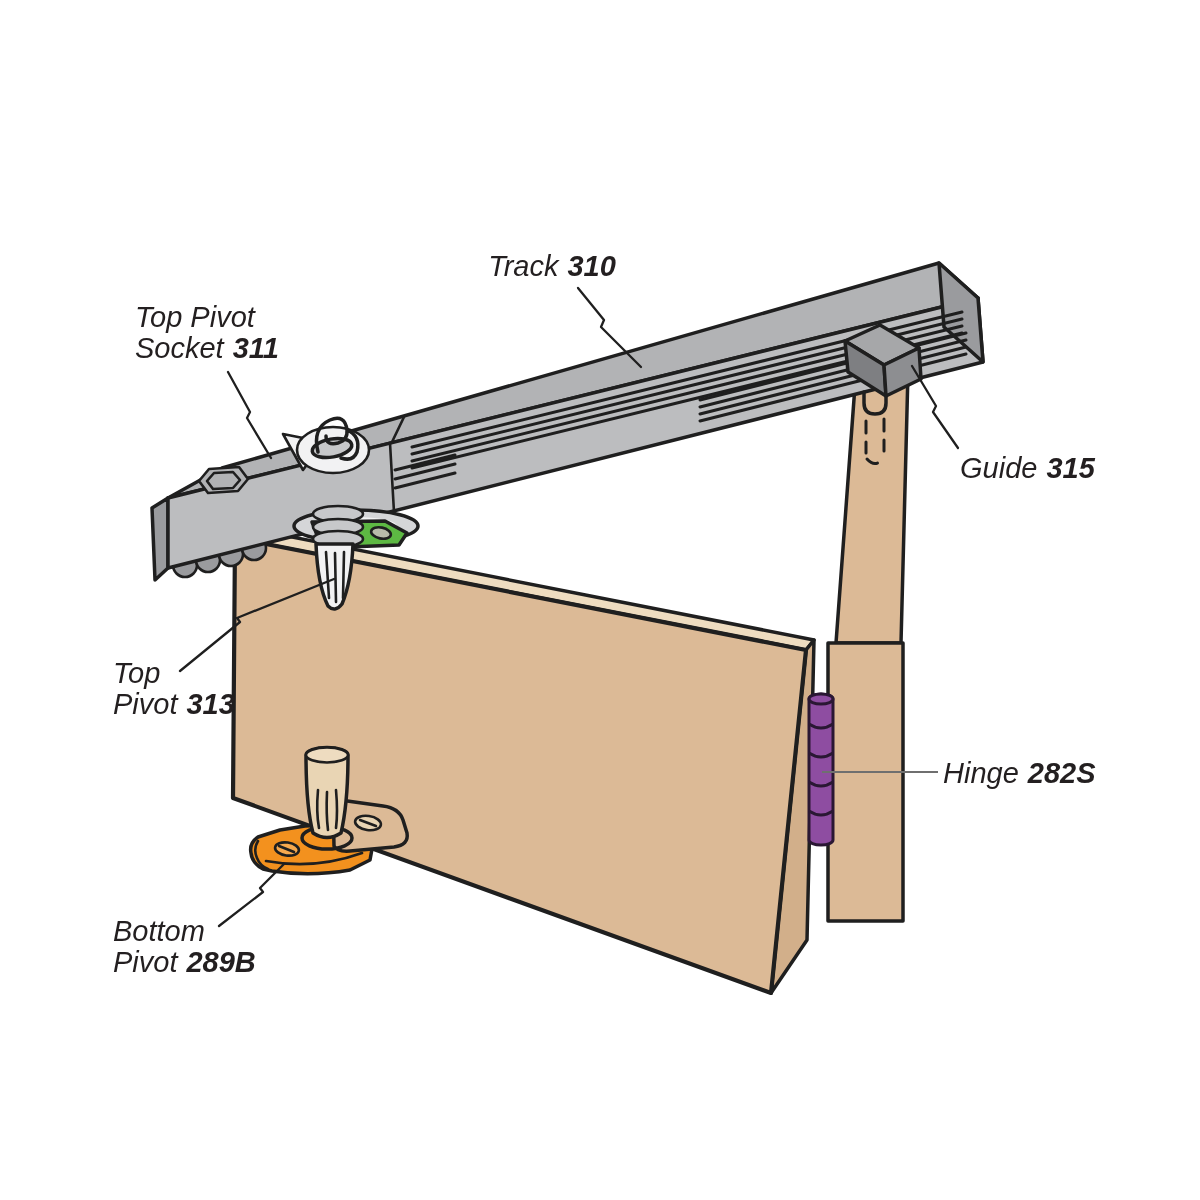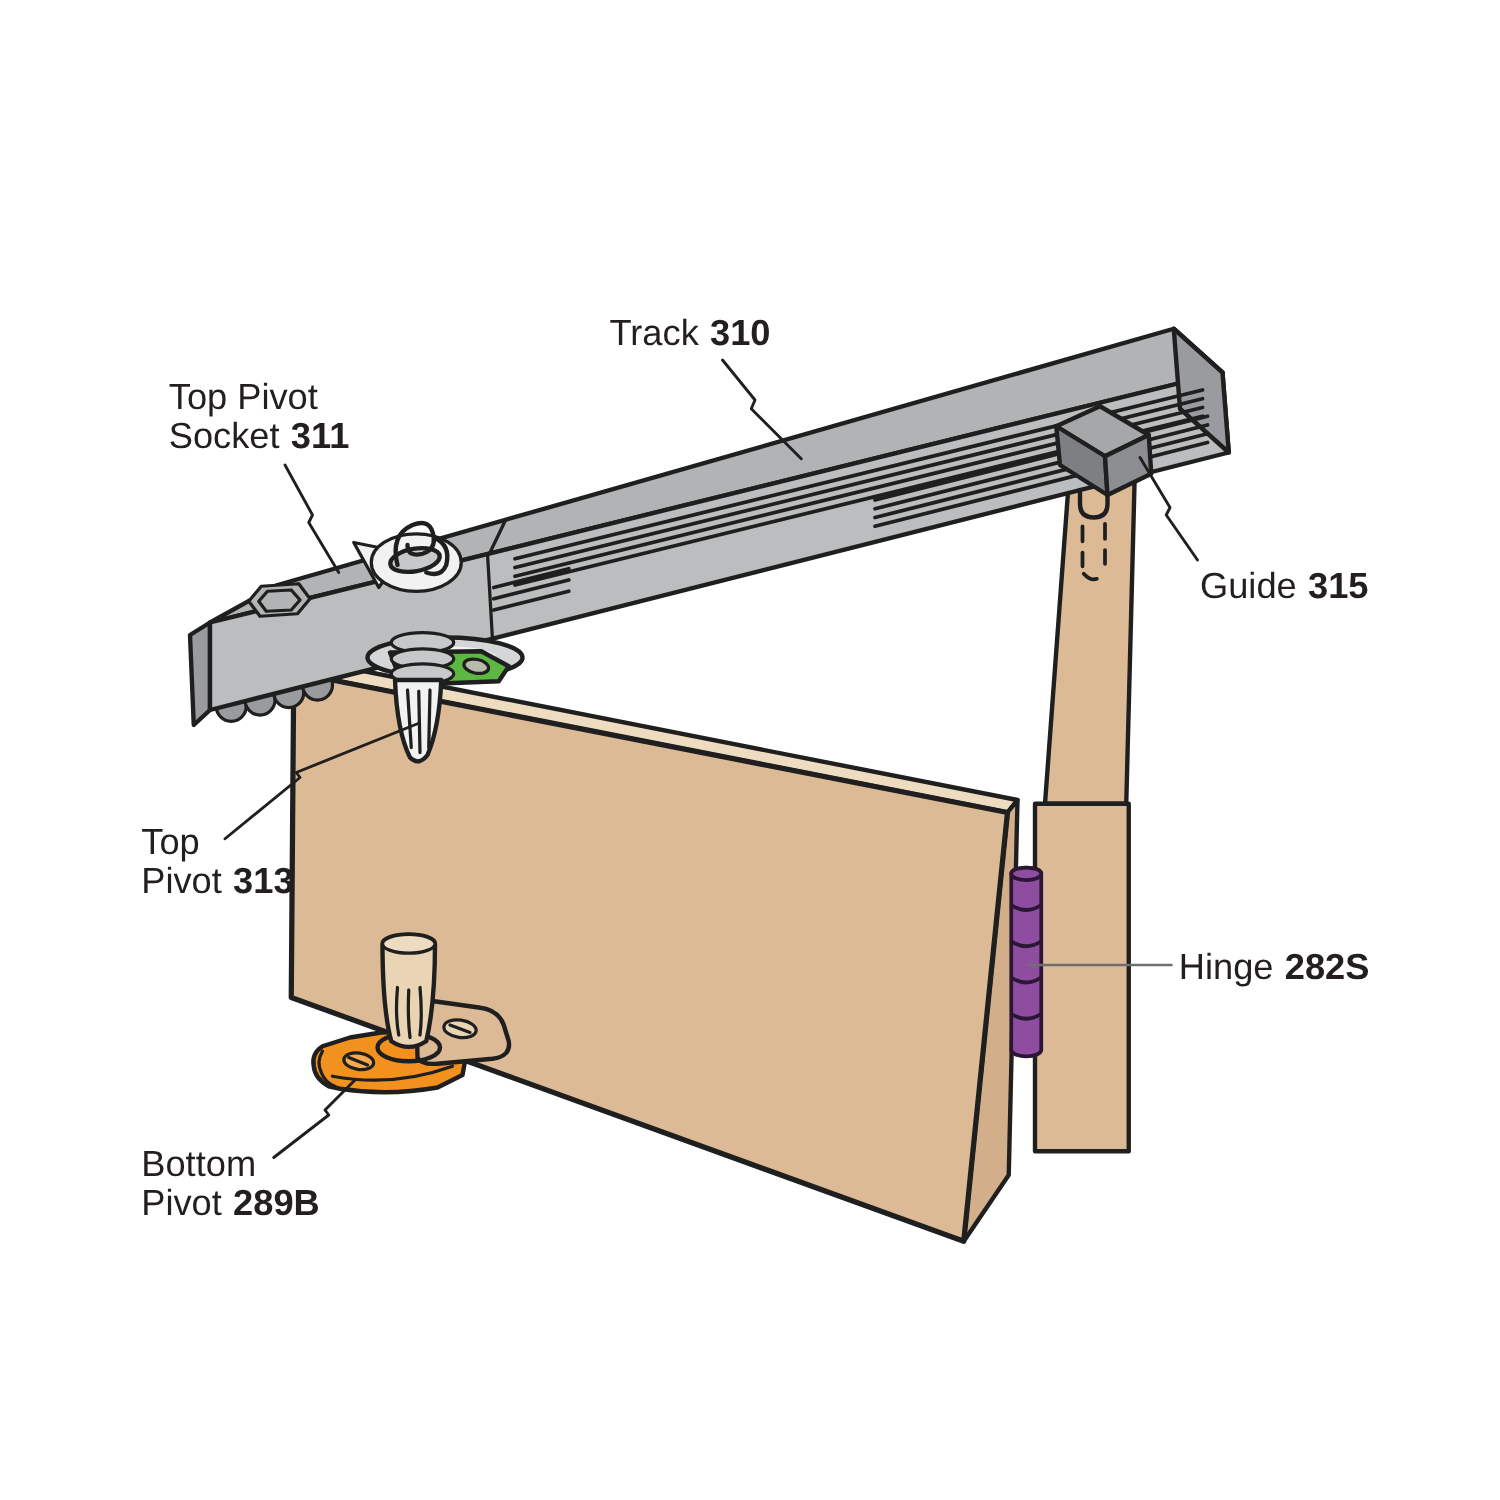--- a/index.html
+++ b/index.html
@@ -1,16 +1,16 @@
 <!DOCTYPE html>
 <html style="--outline: #1f1f1f; --label_text: #231f20; --leader_gray: #6f6f6f; --track_top: #b2b3b5; --track_front: #bcbdbf; --track_end: #9a9b9e; --guide_top: #a6a7a9; --guide_front: #7e7f82; --guide_side: #8d8e91; --door_front: #dcba96; --door_top: #eedcc0; --door_side: #d2af8a; --tan_light: #e9d5b4; --pivot_green: #5db843; --green_hole: #b9bbaa; --hinge_purple: #8e4da1; --purple_dark: #2a1733; --bottom_orange: #f3911e; --orange_light: #f6a94e; --metal_light: #d5d6d8; --metal_mid: #c7c8ca; --white_detail: #f2f2f3;"><head>
 <meta charset="utf-8">
 <style>
   html,body{margin:0;padding:0;background:#ffffff;}
-  .stage{position:relative;width:1200px;height:1200px;background:#ffffff;overflow:hidden;}
+  .stage{position:relative;width:1200px;height:1200px;background:#ffffff;overflow:hidden;font-style:italic;}
   svg{display:block;}
   
   .ol{stroke:var(--outline);stroke-width:3.5;stroke-linejoin:round;stroke-linecap:round;}
   .ol4{stroke:var(--outline);stroke-width:4.2;stroke-linejoin:round;stroke-linecap:round;}
   .ol2{stroke:var(--outline);stroke-width:2.6;stroke-linejoin:round;stroke-linecap:round;}
   .nofill{fill:none;}
   
   .track-top{fill:var(--track_top);}
   .track-front{fill:var(--track_front);}
   .track-end{fill:var(--track_end);}

